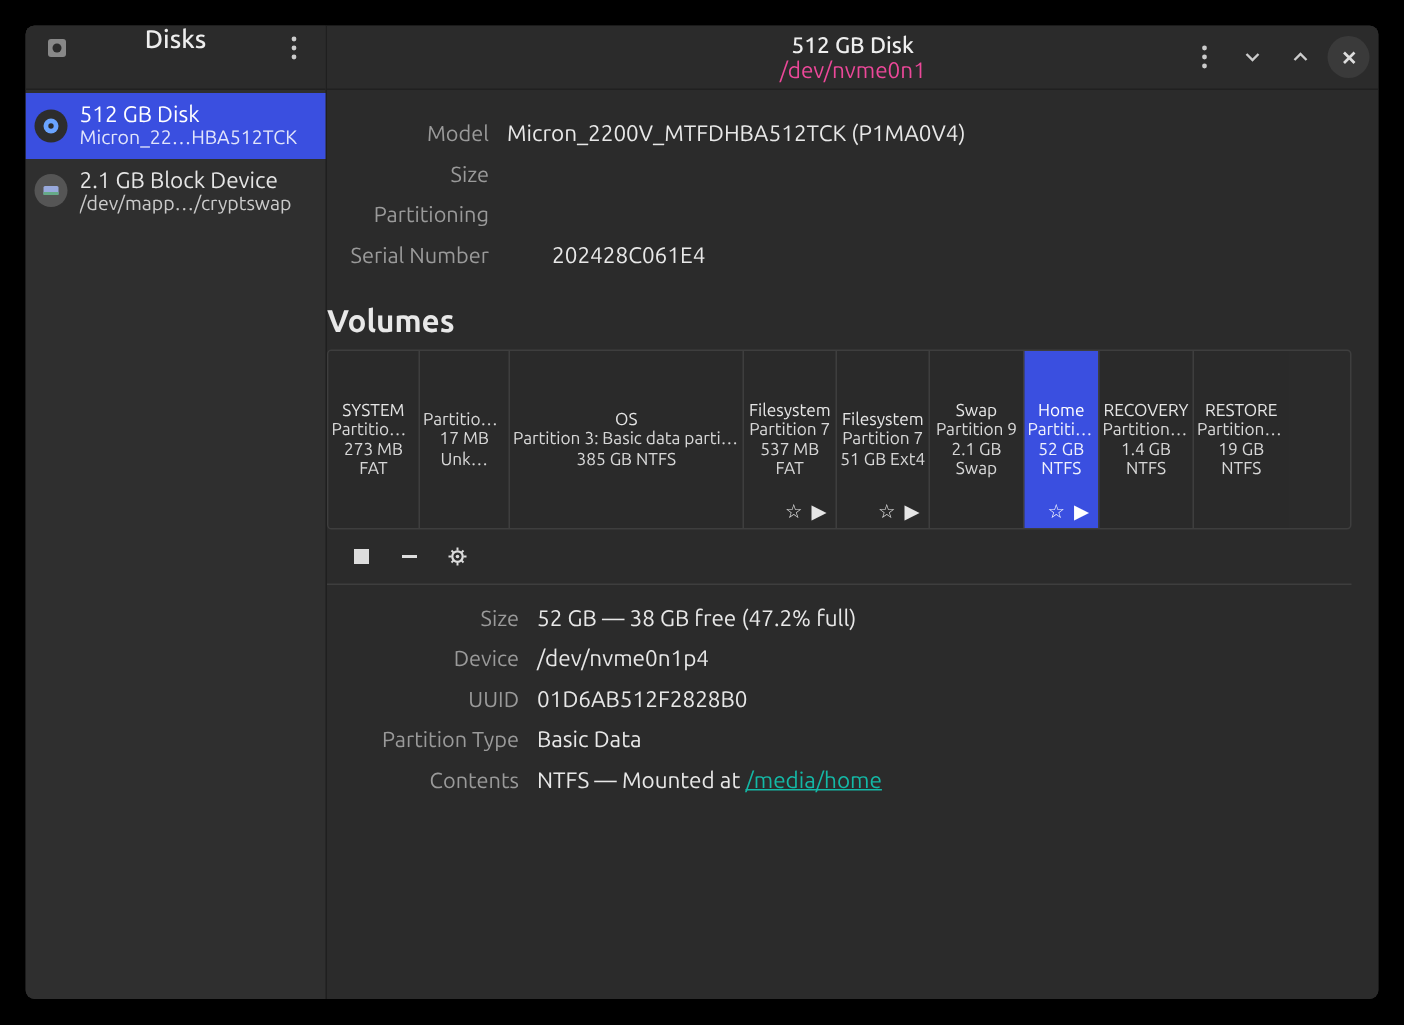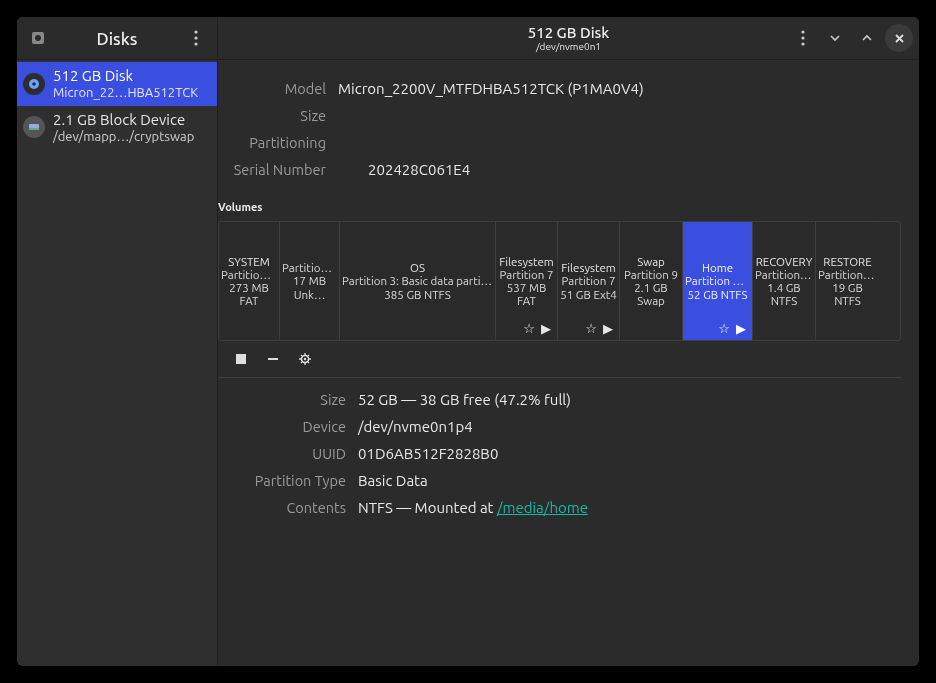--- a/index.html
+++ b/index.html
@@ -27,21 +27,21 @@
   .sidebar {
     width: 201px;
     background: #2f2f2f;
     border-right: 1px solid #1f1f1f;
     display: flex;
     flex-direction: column;
   }
   .sidebar-header {
     height: 43px;
     display: flex;
-    align-items: center;
+    align-items: flex-start;
     padding: 0 6px;
     background: #2b2b2b;
     border-bottom: 1px solid #202020;
   }
   .sidebar-header .icon-btn {
     width: 30px; height: 30px;
     display: flex; align-items: center; justify-content: center;
     border-radius: 4px;
     cursor: pointer;
   }
@@ -87,21 +87,21 @@
     border-bottom: 1px solid #202020;
     position: relative;
   }
   .main-header .titleblock {
     position: absolute;
     left: 0; right: 0;
     text-align: center;
     pointer-events: none;
   }
   .main-header .titleblock .t1 { font-size: 15px; font-weight: 500; color: #eee; line-height: 1.15; }
-  .main-header .titleblock .t2 { font-size: 10px; color: #e5e5e5; line-height: 1.15; }
+  .main-header .titleblock .t2 { font-size: 15px; color: #ec4899; line-height: 1.15; }
   .main-header .spacer { flex: 1; }
   .hdr-btn {
     width: 28px; height: 28px;
     margin-left: 4px;
     border-radius: 50%;
     display: flex; align-items: center; justify-content: center;
     cursor: pointer;
   }
   .hdr-btn.close-btn { background: #3a3a3a; }
 
@@ -125,21 +125,21 @@
   }
   .kv .v {
     flex: 1;
     color: #e8e8e8;
     font-size: 15px;
   }
   .kv .v a { color: #14b8a6; }
 
   .volumes-label {
     margin: 18px 0 8px 0;
-    font-size: 11px;
+    font-size: 21px;
     font-weight: 600;
     color: #e8e8e8;
   }
 
   
   .volstrip {
     display: flex;
     height: 120px;
     border: 1px solid #3e3e3e;
     border-radius: 3px;
@@ -324,21 +324,21 @@
             <div class="vicons">
               <span>☆</span>
               <span>▶</span>
             </div>
           </div>
           <div class="vol" style="width: 63px; align-items: center;">
             <div class="vname">Swap</div>
             <div class="vpart">Partition 9</div>
             <div class="vsize">2.1 GB Swap</div>
           </div>
-          <div class="vol selected" style="width: 70px;">
+          <div class="vol selected" style="width: 50px;">
             <div class="vname">Home</div>
             <div class="vpart">Partition 4: B…</div>
             <div class="vsize">52 GB NTFS</div>
             <div class="vicons">
               <span>☆</span>
               <span>▶</span>
             </div>
           </div>
           <div class="vol" style="width: 63px;">
             <div class="vname">RECOVERY</div>

